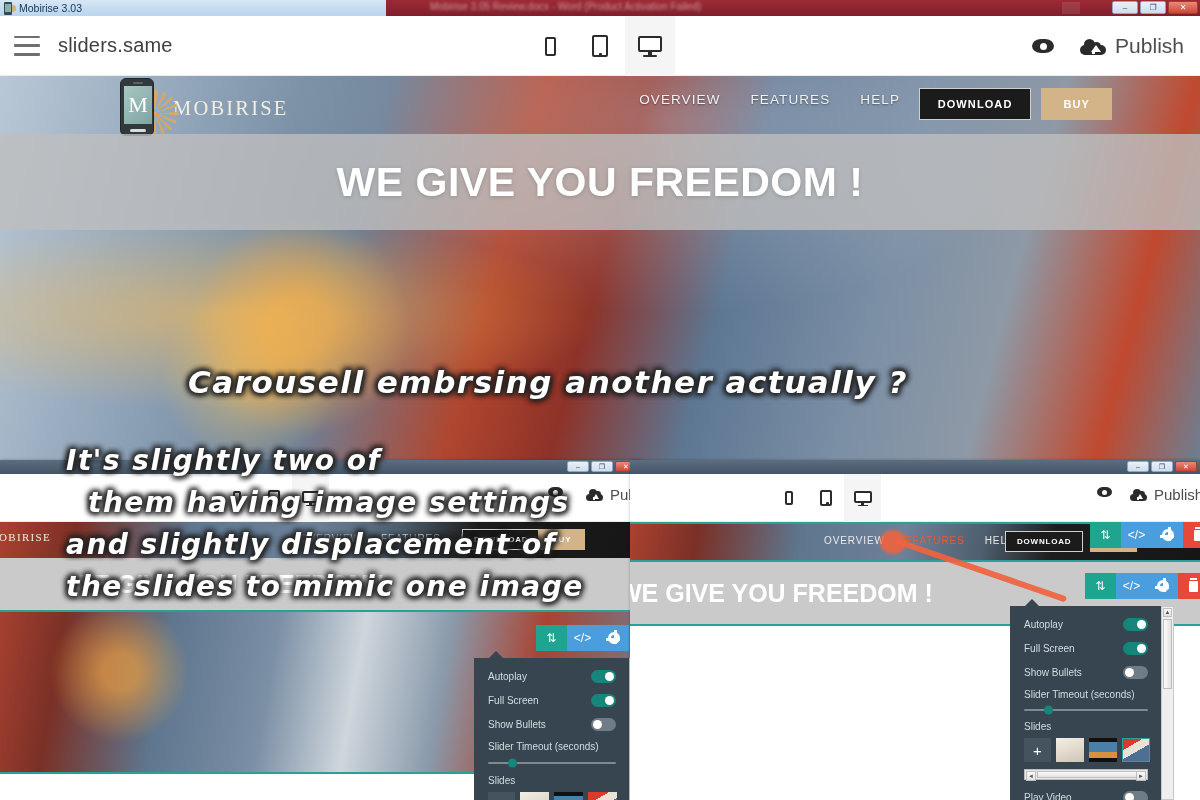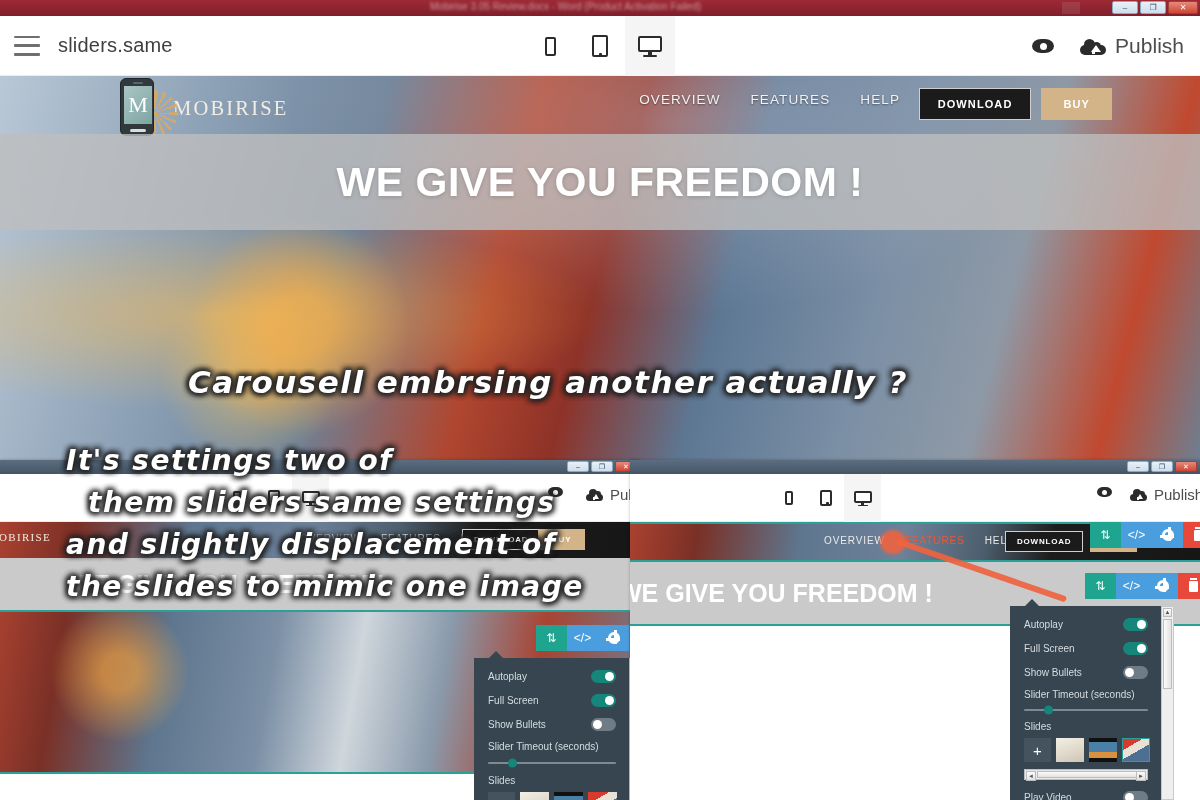--- a/index.html
+++ b/index.html
@@ -455,20 +455,27 @@
 <body>
 
 <div class="os-titlebar">
   <div class="bg-title-text">Mobirise 3.05 Review.docx - Word (Product Activation Failed)</div>
   <div class="win-btns-left"></div>
   <div class="win-btns">
     <div class="win-btn">–</div>
     <div class="win-btn">❐</div>
     <div class="win-btn close">✕</div>
   </div>
+  <div class="os-titlebar-left">
+    <div class="app-icon">
+      <div class="sun"></div>
+        <div class="phone"></div>
+    </div>
+    <div class="os-title-text">Mobirise 3.03</div>
+  </div>
 </div>
 
 <div class="app-toolbar">
   <div class="hamburger">
     <span></span>
       <span></span>
       <span></span>
   </div>
   <div class="doc-name">sliders.same</div>
 
@@ -536,22 +543,22 @@
   </div>
 
   <div class="hero-band">
     <div class="hero-title">WE GIVE YOU FREEDOM !</div>
   </div>
 
   <div class="page-white"></div>
 </div>
 
 <div class="handwriting hw-q">Carousell embrsing another actually ?</div>
-<div class="handwriting hw-l1">It's settings two of</div>
-<div class="handwriting hw-l2">them sliders same settings</div>
+<div class="handwriting hw-l1">It's slightly two of</div>
+<div class="handwriting hw-l2">them having image settings</div>
 <div class="handwriting hw-l3">and slightly displacement of</div>
 <div class="handwriting hw-l4">the slides to mimic one image</div>
 
 <div class="inset inset-left">
 
   <div class="inset-titlebar">
     <div class="wb">
       <i>–</i>
       <i>❐</i>
       <i class="close">✕</i>

